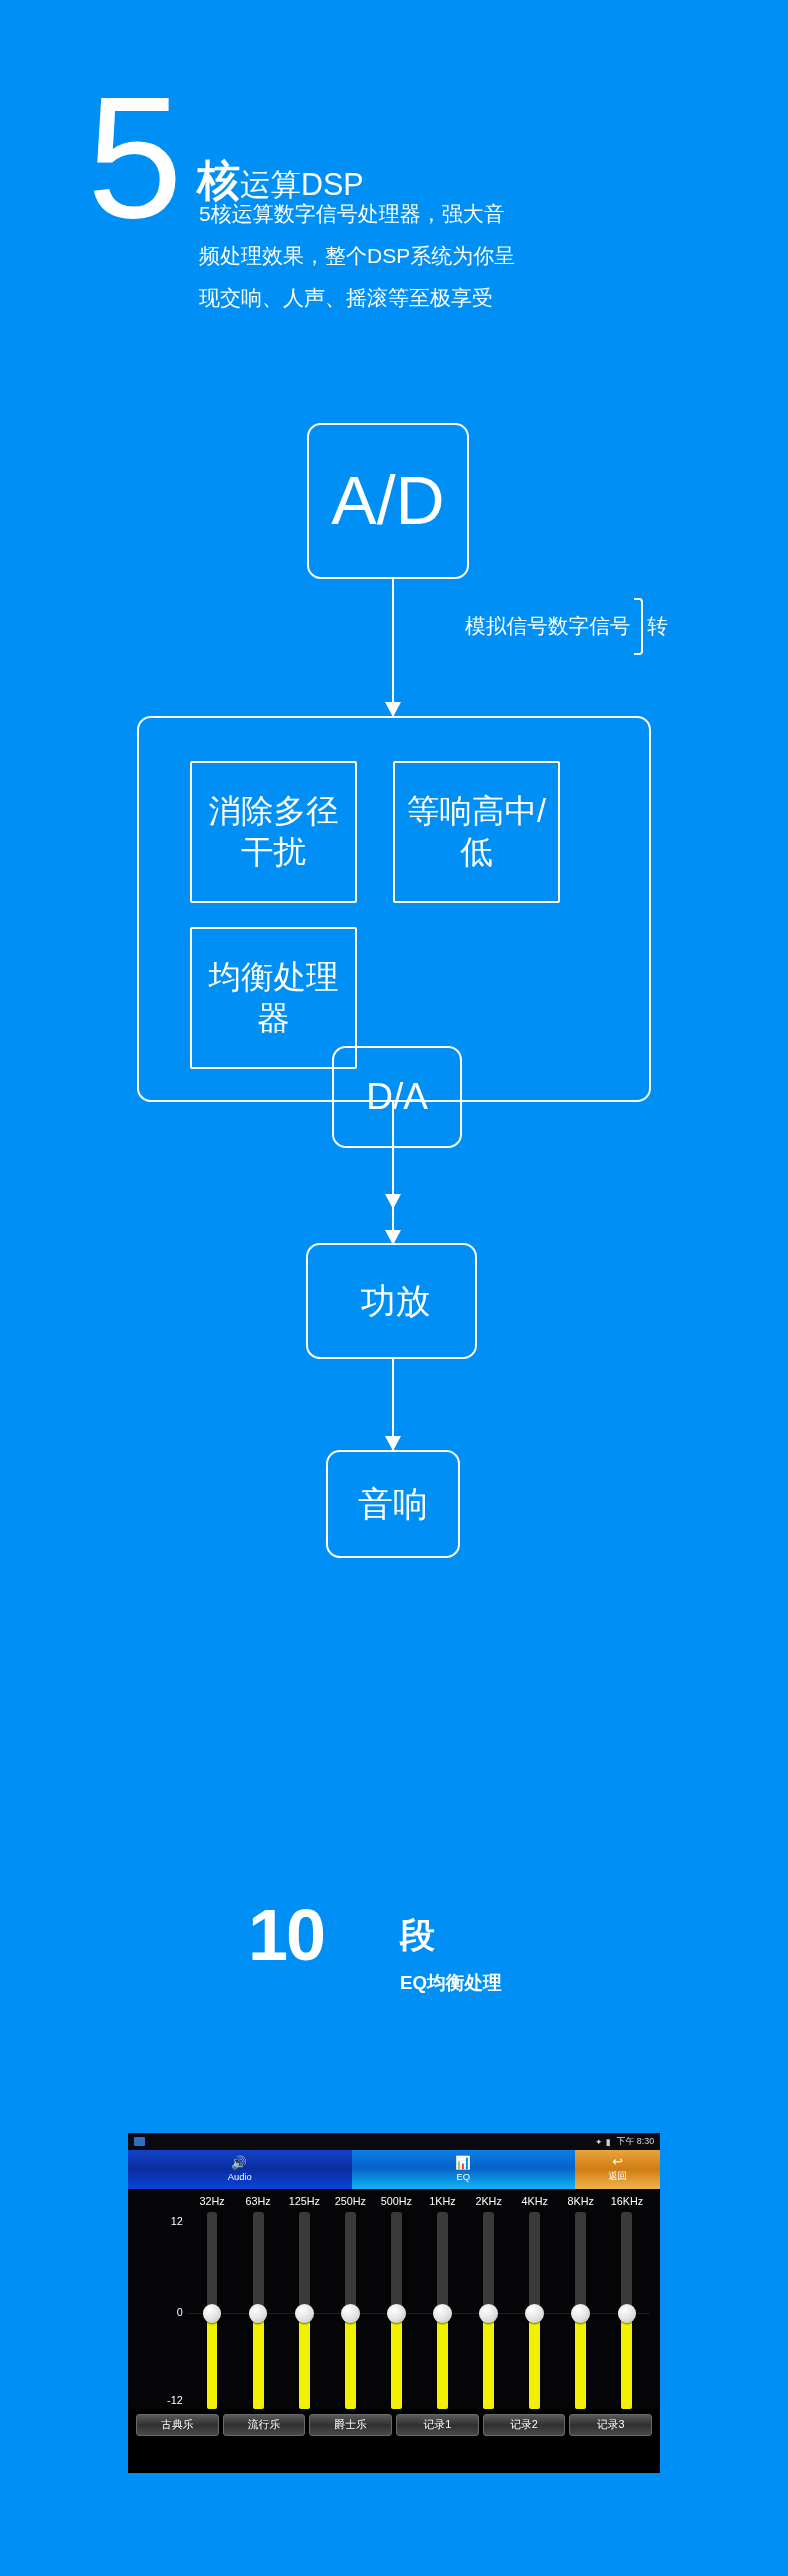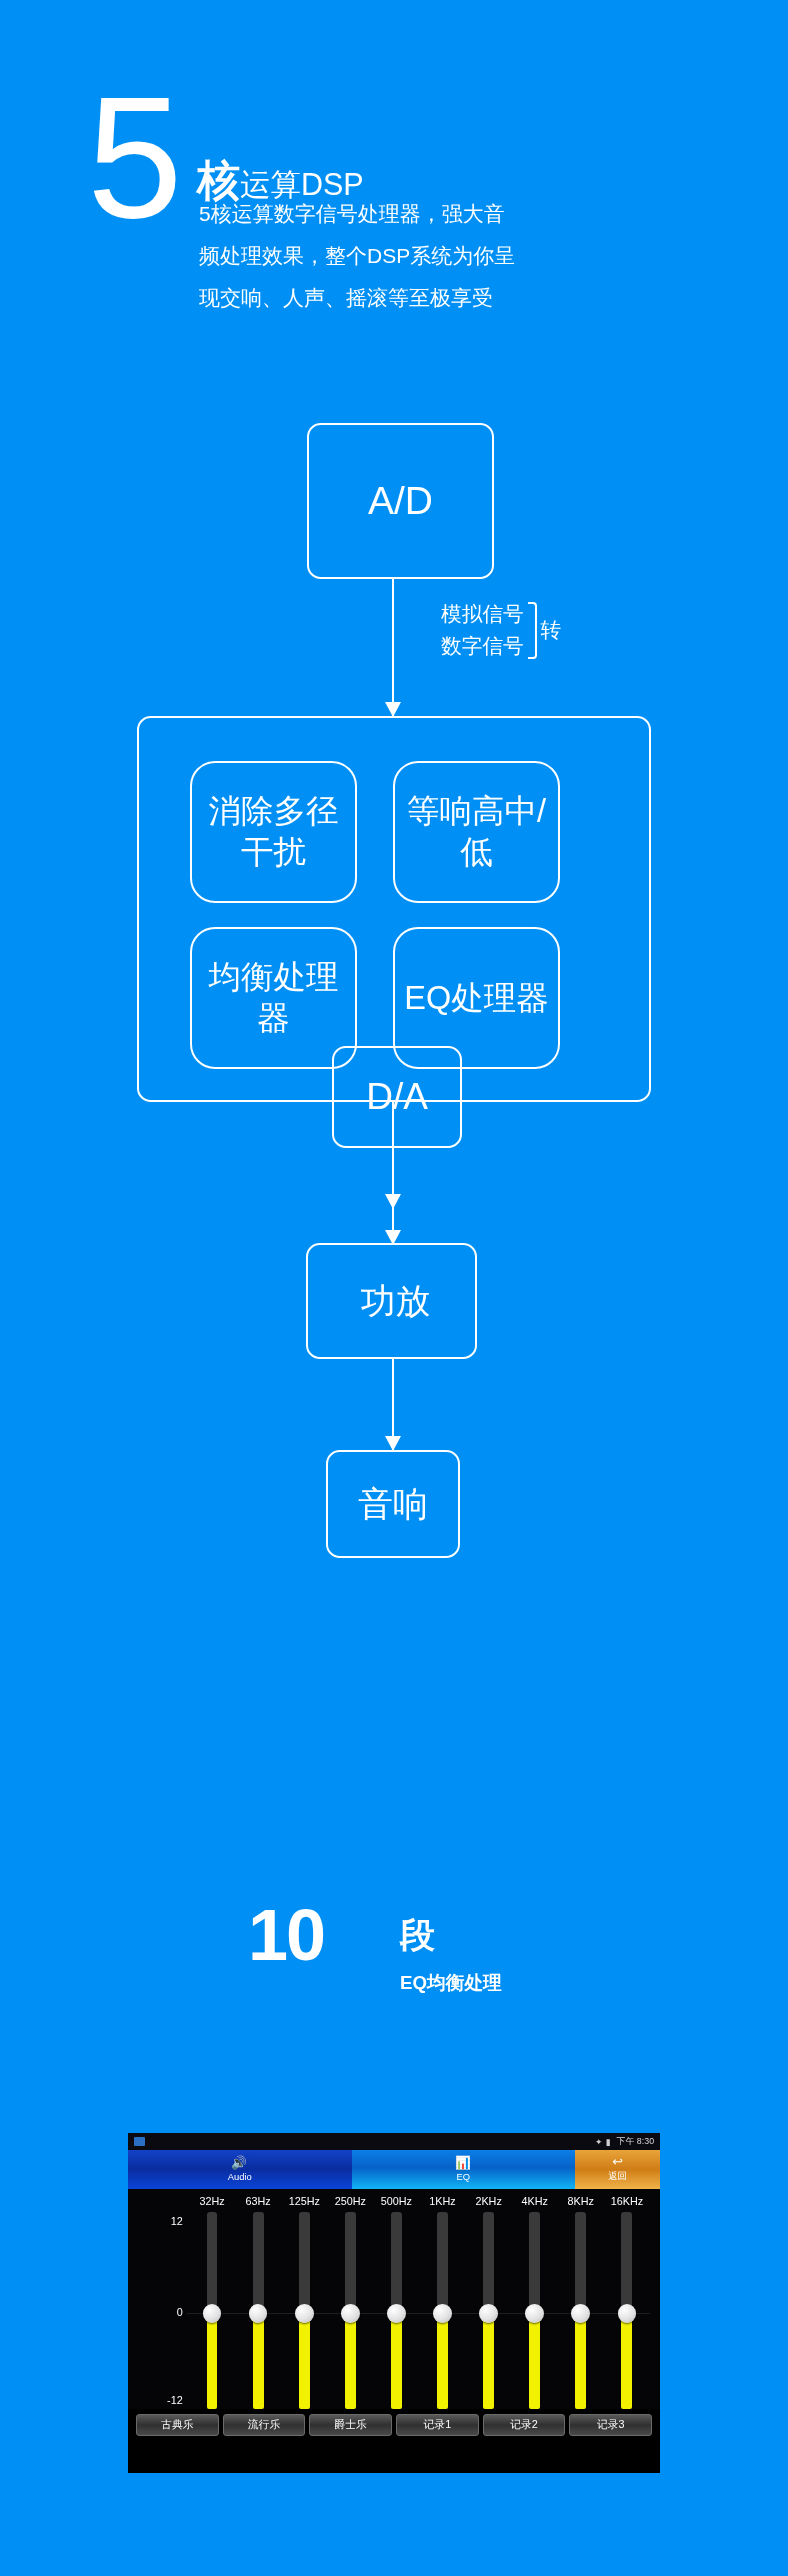--- a/index.html
+++ b/index.html
@@ -68,36 +68,36 @@
     border-radius: 13.8px;
     color: #ffffff;
     display: flex;
     align-items: center;
     justify-content: center;
     text-align: center;
     line-height: 1.18;
     background: transparent;
   }
 
-  .node-ad  { left: 307px; top: 28.6px;  width: 187px; height: 156px; font-size: 39px; font-weight: 400; }
+  .node-ad  { left: 307px; top: 28.6px;  width: 162px; height: 156px; font-size: 68px; font-weight: 400; }
   .node-da  { left: 332px; top: 652px; width: 130px; height: 102px; font-size: 37px; font-weight: 400; }
   .node-amp { left: 306px; top: 849px; width: 171px; height: 116px; font-size: 35px; font-weight: 400; padding-left: 8px; }
   .node-spk { left: 326px; top: 1056px; width: 134px; height: 108px; font-size: 35px; font-weight: 400; }
 
   .dsp-box {
     position: absolute;
     left: 137px; top: 322px;
     width: 514px; height: 386px;
     border: 2px solid #ffffff;
     border-radius: 13.8px;
   }
   .inner-node {
     position: absolute;
     border: 2px solid #ffffff;
-    border-radius: 25px;
+    border-radius: 2px;
     color: #ffffff;
     font-size: 32.5px;
     line-height: 1.25;
     display: flex;
     align-items: center;
     justify-content: center;
     text-align: center;
     padding: 0 5.9px;
   }
   .in-1 { left:  51px; top: 43px;  width: 167px; height: 142px; }
@@ -126,21 +126,21 @@
 
   
   .sig-labels {
     position: absolute;
     left: 441px; top: 204px;
     color: #ffffff;
     font-size: 20.7px;
     line-height: 1.55;
   }
   .sig-row { display: flex; align-items: center; }
-  .sig-stack { display: flex; flex-direction: column; }
+  .sig-stack { display: flex; flex-direction: row; margin-left: 24px; }
   .sig-brace {
     width: 8.9px;
     height: 57px;
     border: 2px solid #ffffff;
     border-left: none;
     margin-left: 3.9px;
     border-radius: 0 3.9px 3.9px 0;
   }
   .sig-zhuan { font-size: 20.7px; margin-left: 3.9px; color: #ffffff; }
 
@@ -349,21 +349,20 @@
       </div>
       <div class="sig-brace"></div>
       <div class="sig-zhuan">转</div>
     </div>
   </div>
 
   <div class="dsp-box">
     <div class="inner-node in-1">消除多径干扰</div>
     <div class="inner-node in-2">等响高中/低</div>
     <div class="inner-node in-3">均衡处理器</div>
-    <div class="inner-node in-4">EQ处理器</div>
   </div>
 
   <div class="arrow arr-dsp"></div>
   <div class="node node-da">D/A</div>
 
   <div class="arrow arr-2" style="top:755px;height:95px;"></div>
   <div class="node node-amp">功放</div>
 
   <div class="arrow arr-4"></div>
   <div class="node node-spk">音响</div>

